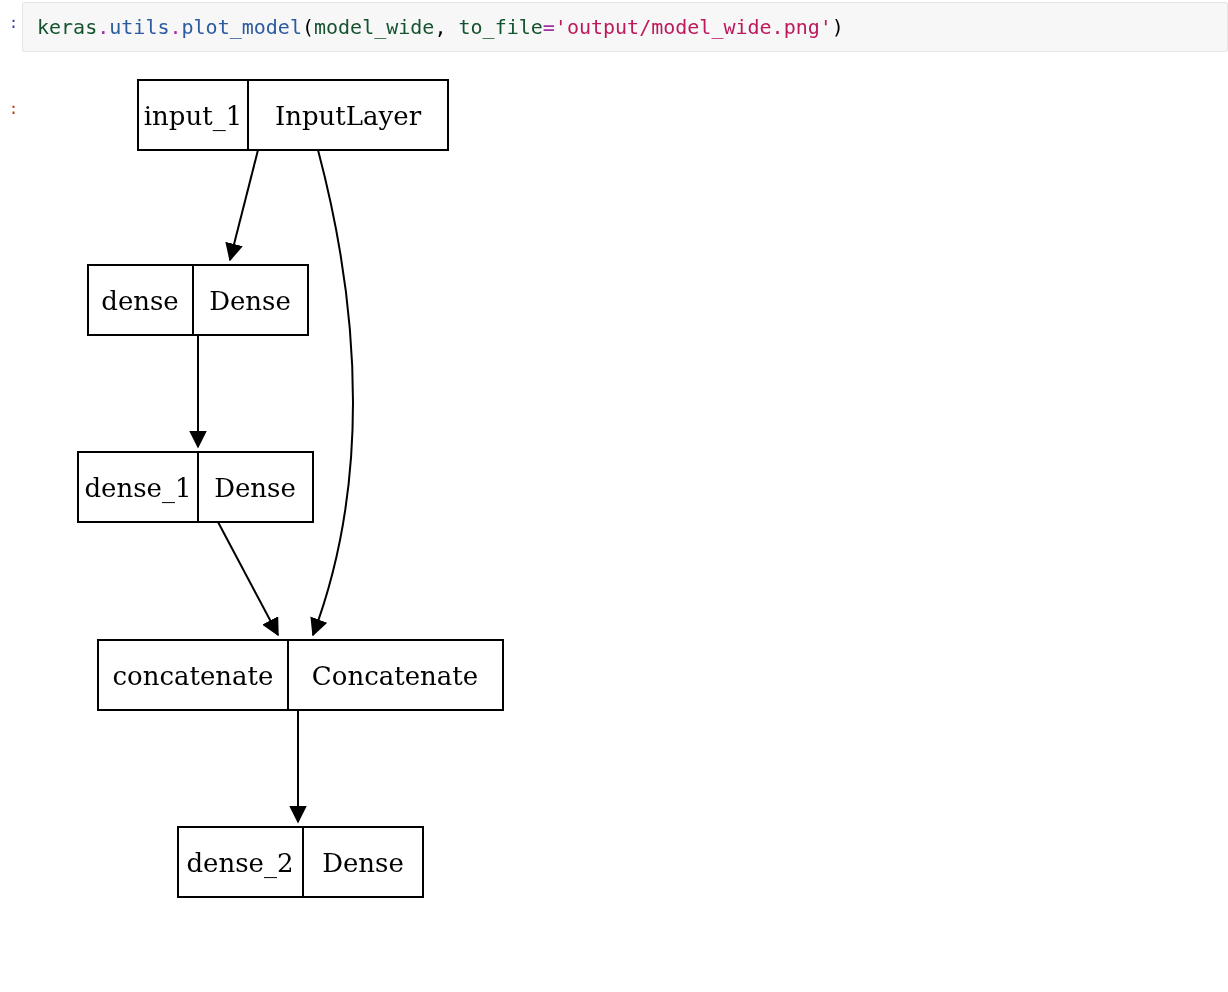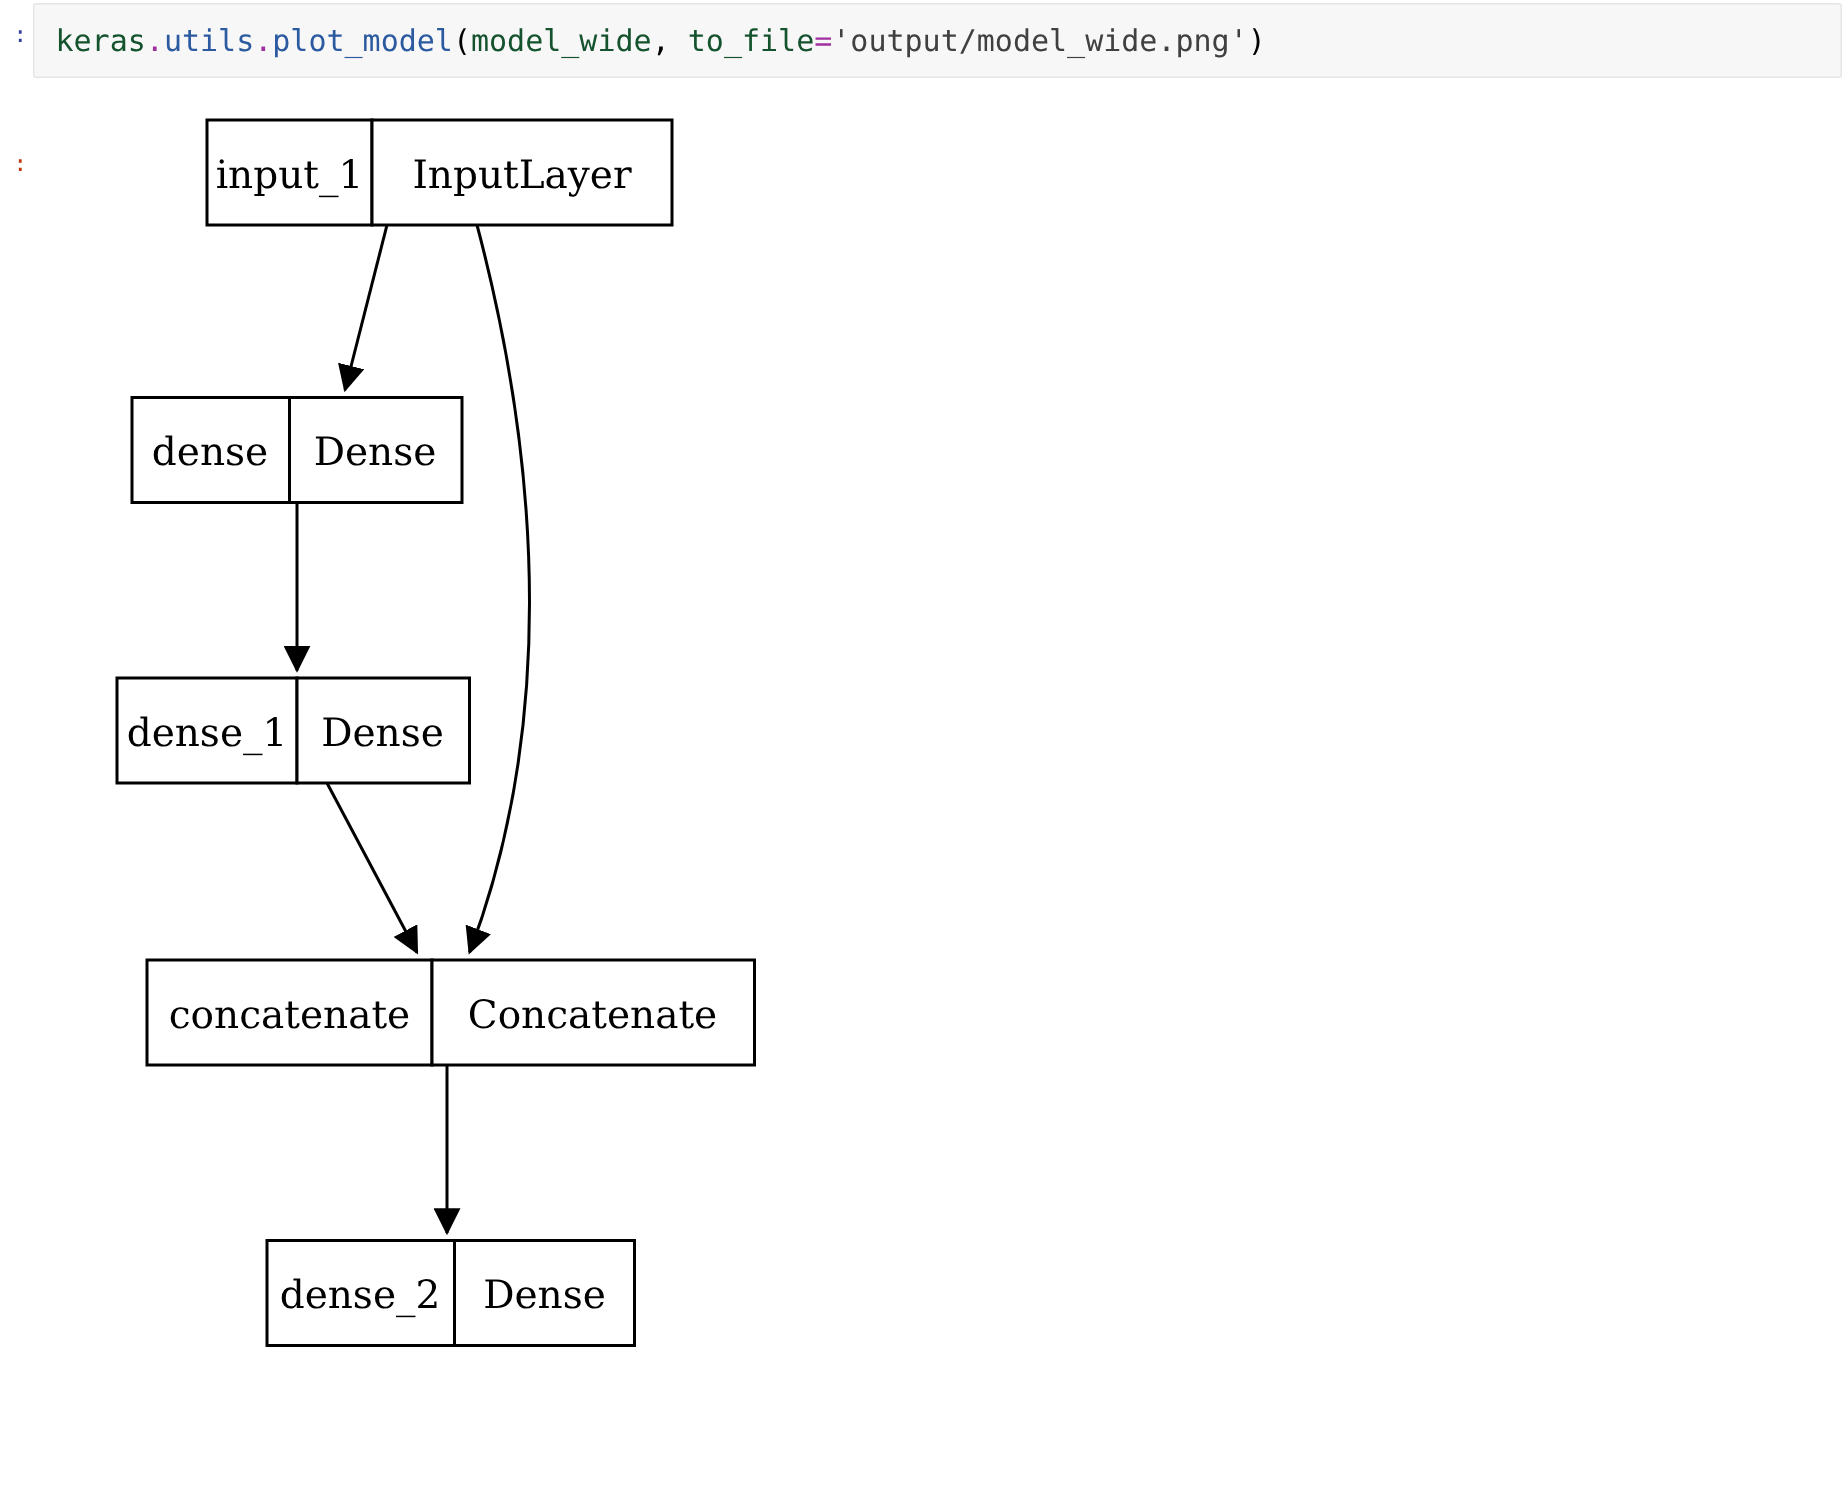--- a/index.html
+++ b/index.html
@@ -34,21 +34,21 @@
     padding: 10px 14px;
     margin: 2px 0 0 4px;
     font-size: 20px;
     line-height: 28px;
     white-space: pre;
     overflow-x: auto;
   }
   .tok-mod  { color: #2b5aa0; }  
   .tok-base { color: #14532d; }
   .tok-op   { color: #a030a0; }  
-  .tok-str  { color: #404040; }
+  .tok-str  { color: #be185d; }
   .tok-punct{ color: #000; }
 
   
   .cell-output {
     display: flex;
     align-items: flex-start;
     margin-top: 8px;
   }
   .diagram {
     margin-left: 40px;

